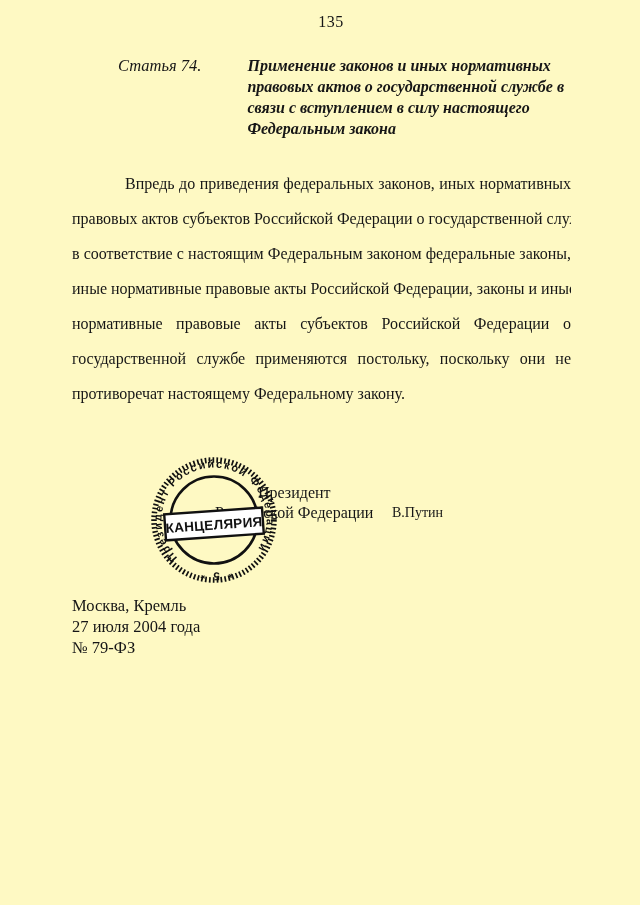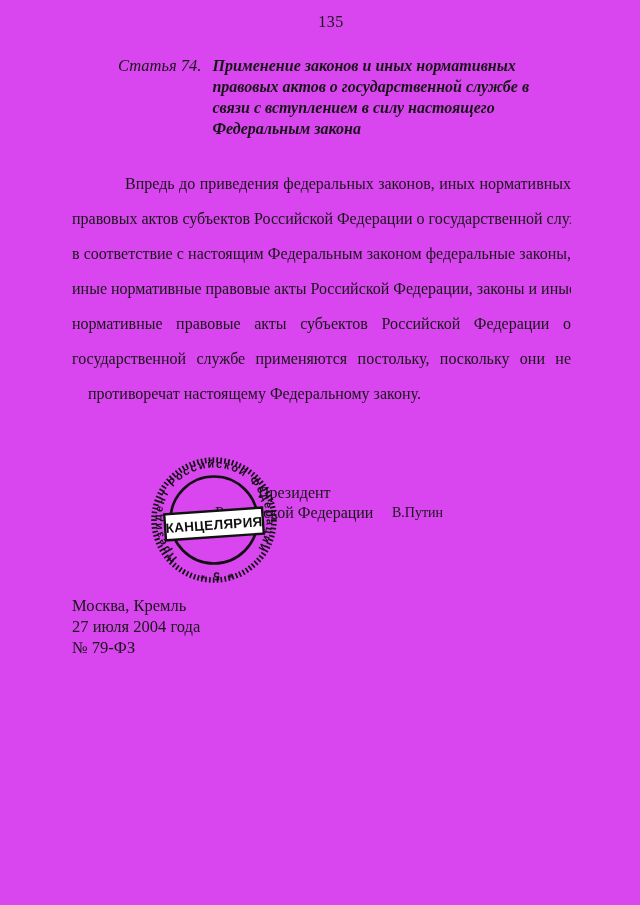--- a/index.html
+++ b/index.html
@@ -4,50 +4,50 @@
 <style>
   html, body { margin: 0; padding: 0; }
   body {
     width: 640px; height: 905px;
     background: #ffffff;
     font-family: "Liberation Serif", serif;
     color: #161616;
     position: relative;
     overflow: hidden;
   }
-  .page { position: absolute; inset: 0; background: #d946ef; }
+  .page { position: absolute; inset: 0; background: #fef9c3; }
 
   .page-number {
     position: absolute; top: 13px; left: 0; width: 100%;
     text-align: center; font-size: 16px; letter-spacing: 0.5px;
     transform: translateX(11px);
   }
 
   .article-heading {
     position: absolute; left: 118px; top: 55px;
     display: flex; align-items: flex-start; font-style: italic;
   }
   .article-label {
     font-size: 16.5px; line-height: 21px; white-space: nowrap;
     margin-right: 11px;
   }
   .article-title { font-weight: bold; font-size: 16px; line-height: 21px; }
-  .article-title .t-line { white-space: nowrap; }
+  .article-title .t-line { white-space: nowrap; margin-left: 35px; }
 
   .article-paragraph {
     position: absolute; left: 72px; top: 166px; width: 499px;
     font-size: 16px;
   }
   .p-line {
     height: 35px; line-height: 35px; overflow: hidden;
     text-align: justify; text-align-last: justify;
     white-space: nowrap;
   }
   .p-line.first { padding-left: 53px; }
-  .p-line.last { text-align-last: left; text-align: left; margin-left: 16px; }
+  .p-line.last { text-align-last: left; text-align: left; }
 
   .signature-block { position: absolute; left: 0; top: 0; }
   .sig-line1 {
     position: absolute; left: 258px; top: 483px;
     font-size: 16px; line-height: 20px; white-space: nowrap;
   }
   .sig-line2 {
     position: absolute; left: 215px; top: 503px;
     font-size: 16px; line-height: 20px; white-space: nowrap;
   }

